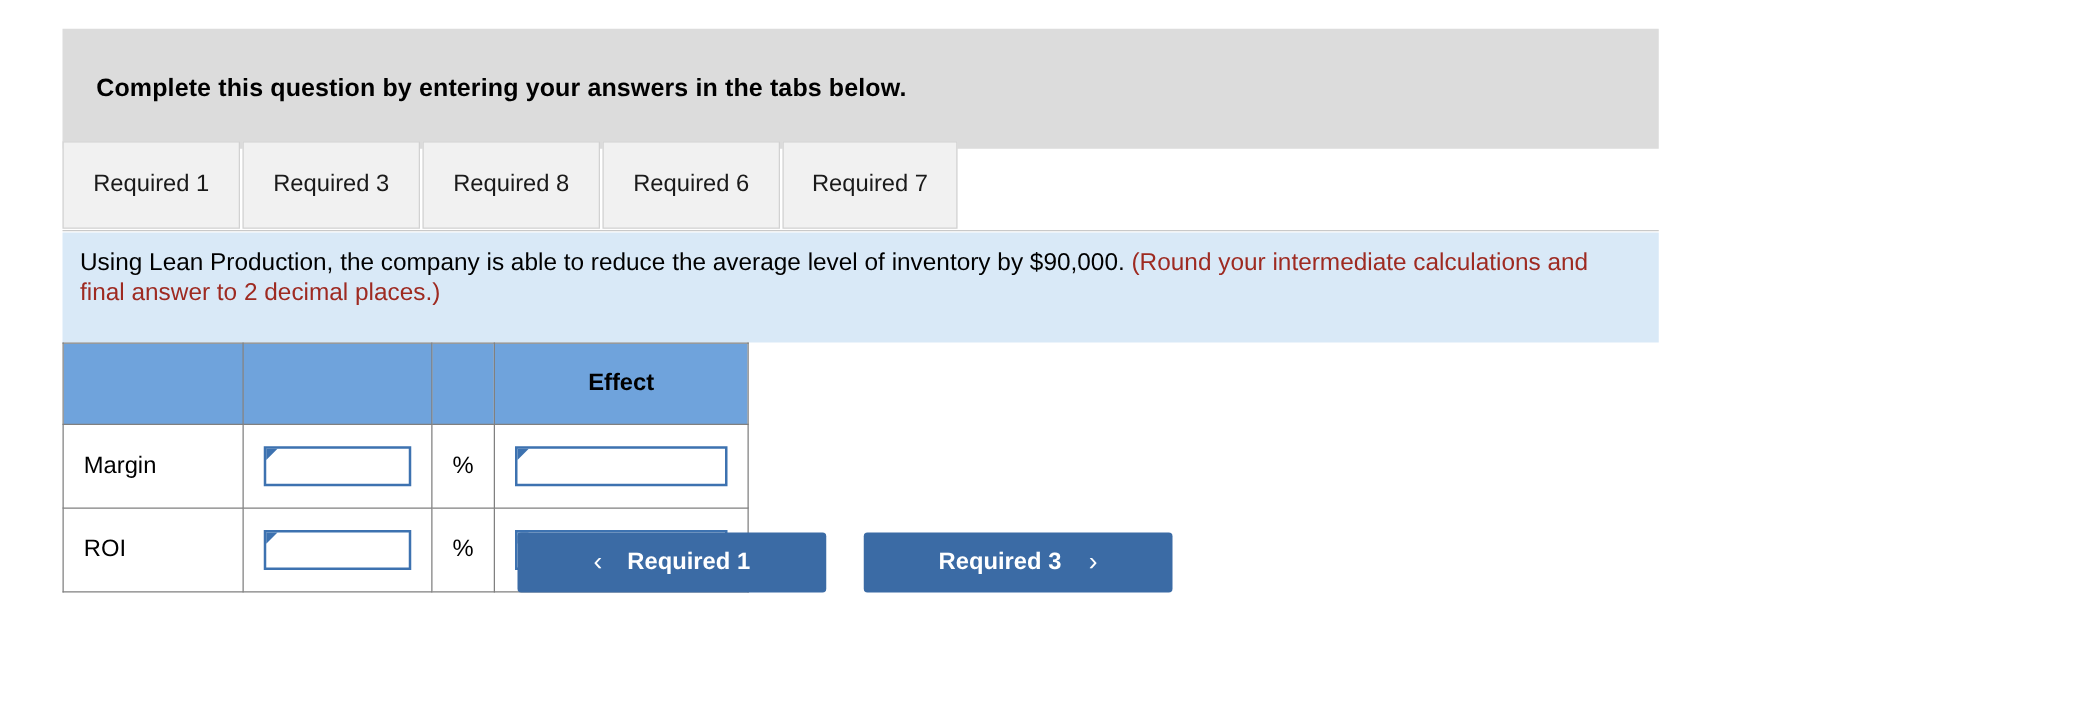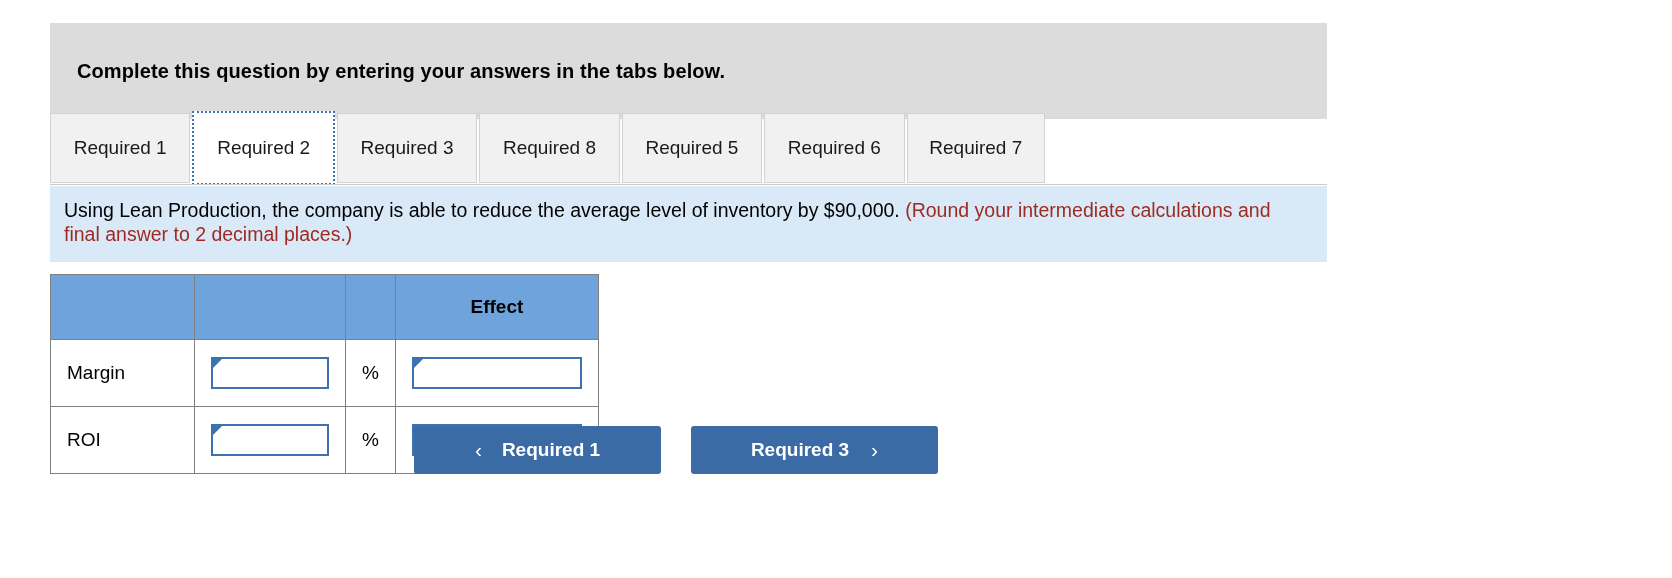--- a/index.html
+++ b/index.html
@@ -75,21 +75,21 @@
     height: 1px;
     background: #c9c9c9;
   }
 
   
   .instruction {
     position: absolute;
     left: 50px;
     top: 186px;
     width: 1277px;
-    height: 76px;
+    height: 88px;
     background: #d9e9f7;
     box-sizing: border-box;
     padding: 12px 32px 0 14px;
     font-size: 19.5px;
     line-height: 24px;
   }
   .instruction .black { color: #000000; }
   .instruction .red { color: #9e2a21; }
 
   
@@ -199,31 +199,25 @@
 <body>
 
 <div class="question-banner">
   <div class="question-banner-text">Complete this question by entering your answers in the tabs below.</div>
 </div>
 
 <div class="tabstrip">
   <div class="tab" style="width:142px">
       <span>Required 1</span>
     </div>
-  <div class="tab active" style="width:144px">
-      <span>Required 2</span>
-    </div>
   <div class="tab" style="width:142px">
       <span>Required 3</span>
     </div>
   <div class="tab" style="width:142px">
       <span>Required 8</span>
-    </div>
-  <div class="tab" style="width:142px">
-      <span>Required 5</span>
     </div>
   <div class="tab" style="width:142px">
       <span>Required 6</span>
     </div>
   <div class="tab" style="width:140px">
       <span>Required 7</span>
     </div>
 </div>
 <div class="tabstrip-rule"></div>
 

